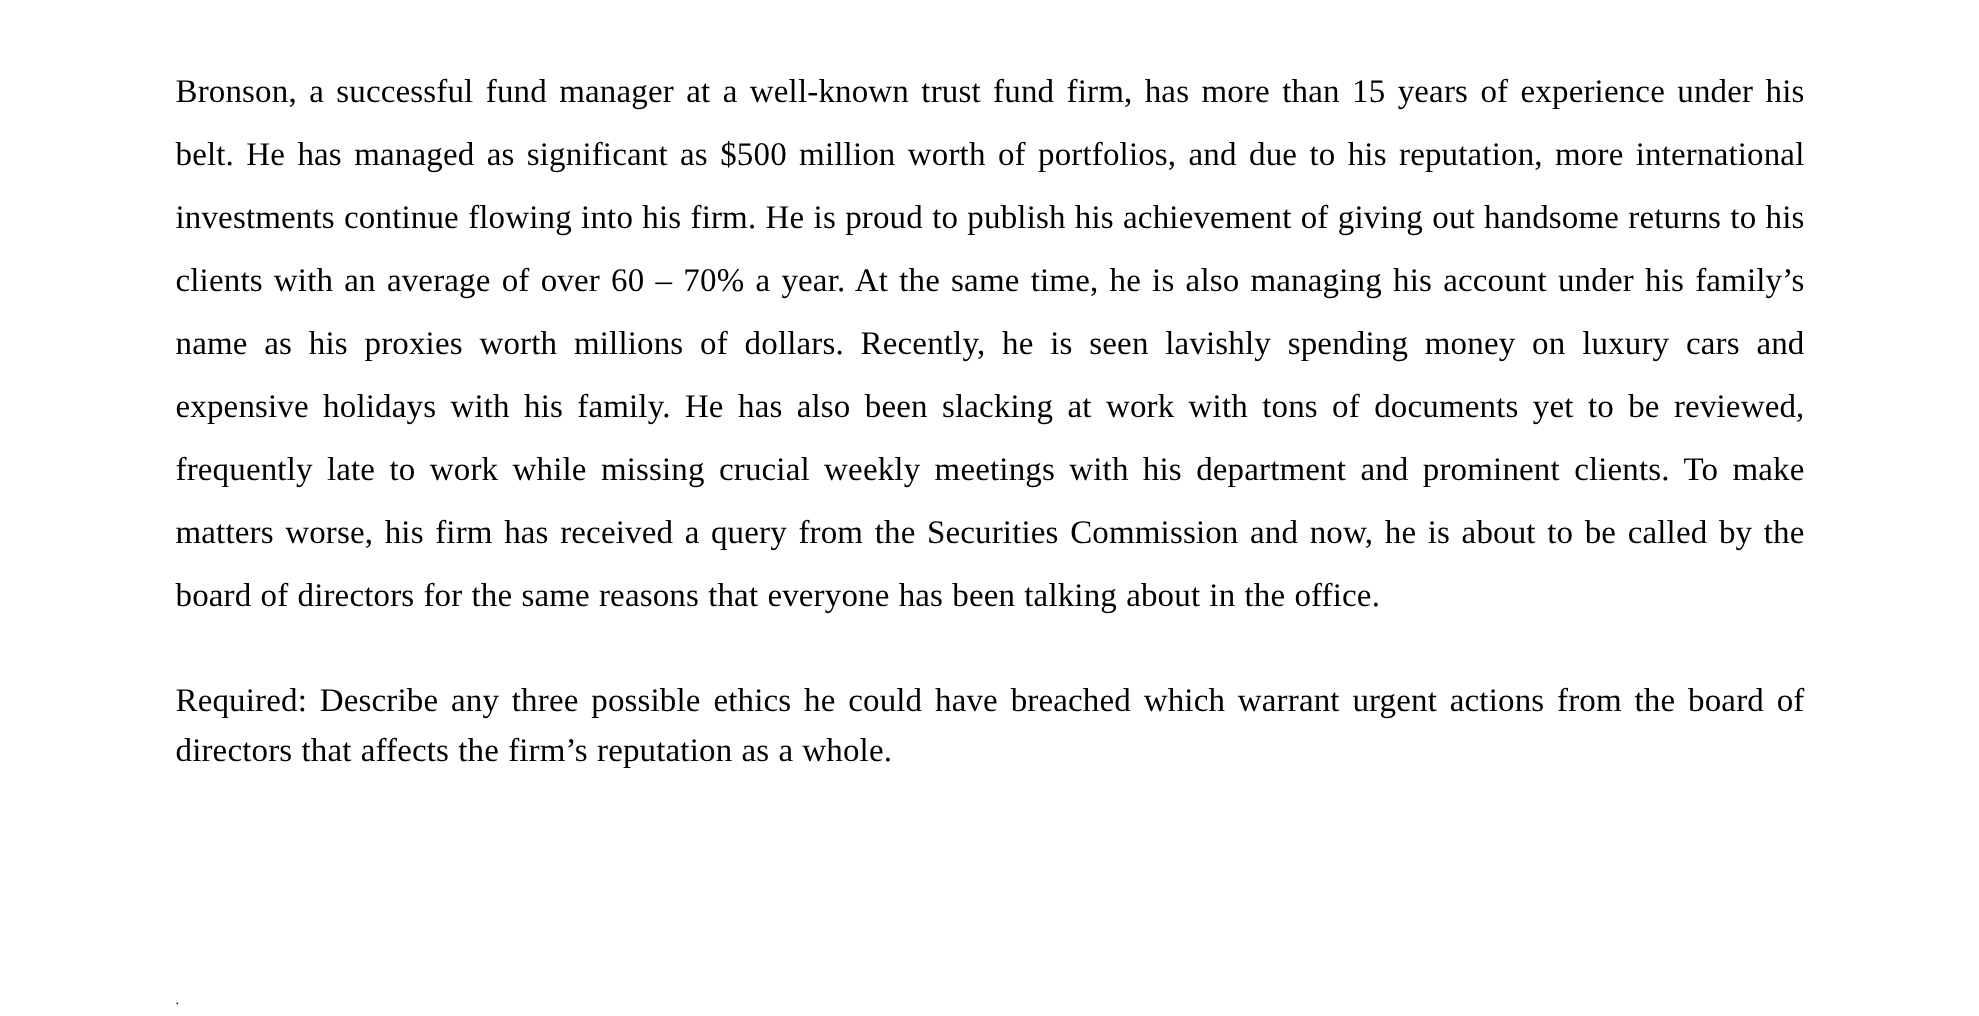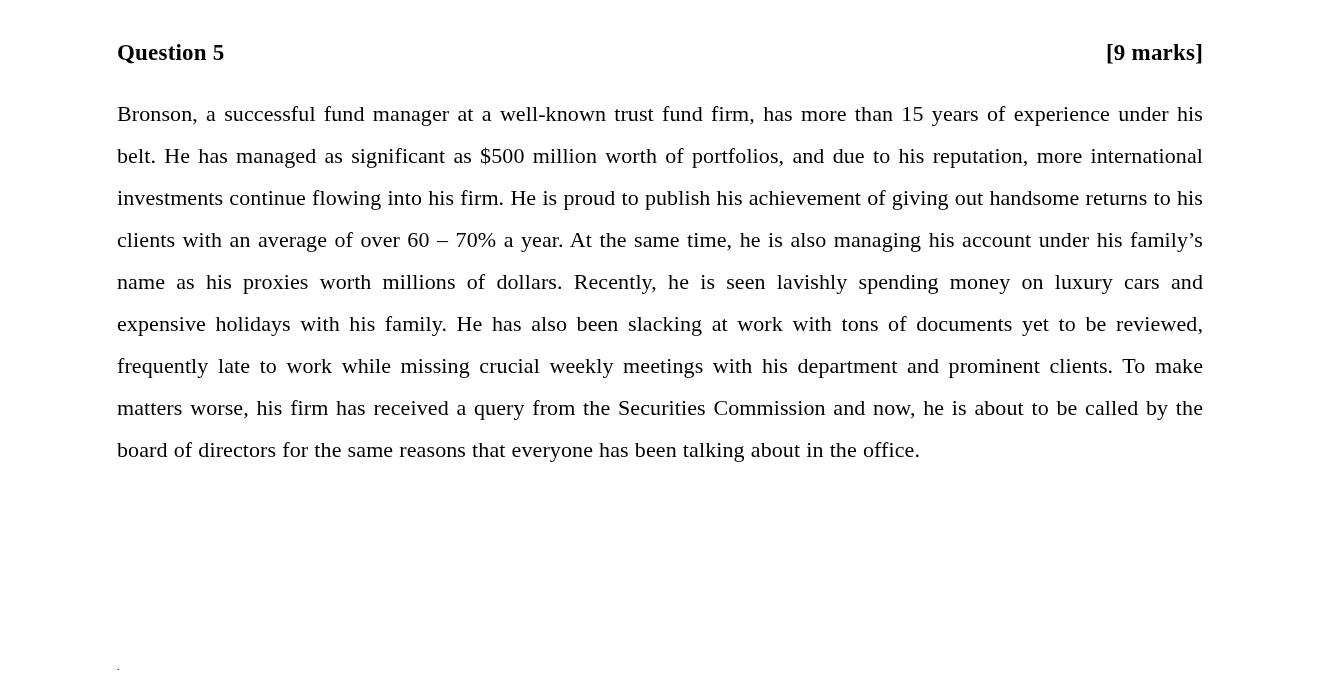--- a/index.html
+++ b/index.html
@@ -61,20 +61,17 @@
       font-size: 10px;
       color: #000000;
       line-height: 10px;
     }
   </style>
 </head>
 <body>
 
 <div class="page">
   <div class="content">
-    <div class="header-row">
-      <span class="question-label">Question 5</span>
-      <span class="marks-label">[9 marks]</span>
-    </div>
     <p class="body-paragraph">Bronson, a successful fund manager at a well-known trust fund firm, has more than 15 years of experience under his belt. He has managed as significant as $500 million worth of portfolios, and due to his reputation, more international investments continue flowing into his firm. He is proud to publish his achievement of giving out handsome returns to his clients with an average of over 60 – 70% a year. At the same time, he is also managing his account under his family’s name as his proxies worth millions of dollars. Recently, he is seen lavishly spending money on luxury cars and expensive holidays with his family. He has also been slacking at work with tons of documents yet to be reviewed, frequently late to work while missing crucial weekly meetings with his department and prominent clients. To make matters worse, his firm has received a query from the Securities Commission and now, he is about to be called by the board of directors for the same reasons that everyone has been talking about in the office.</p>
+    <p class="required-paragraph">Required: Describe any three possible ethics he could have breached which warrant urgent actions from the board of directors that affects the firm’s reputation as a whole.</p>
   </div>
   <span class="stray-mark">.</span>
 </div>
 
 </body></html>

